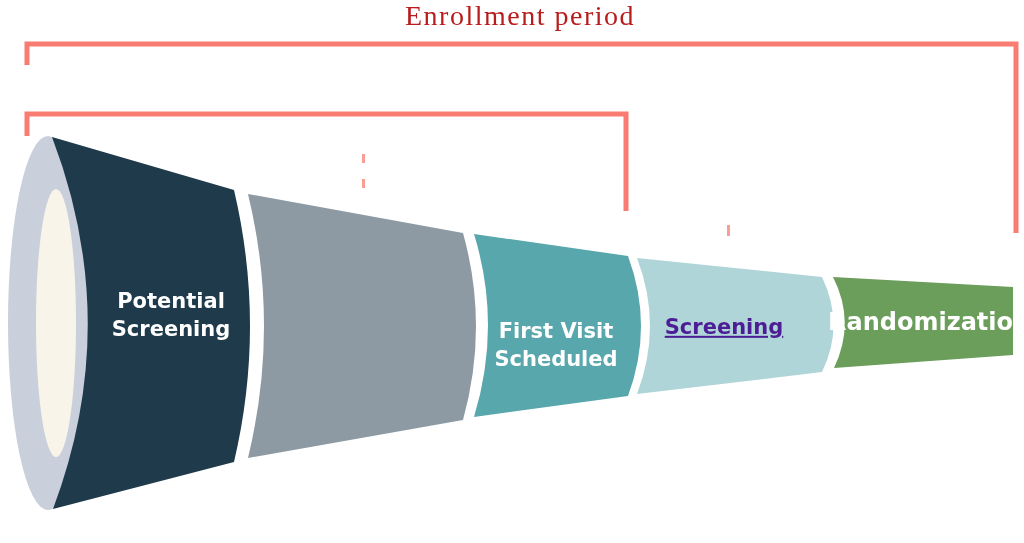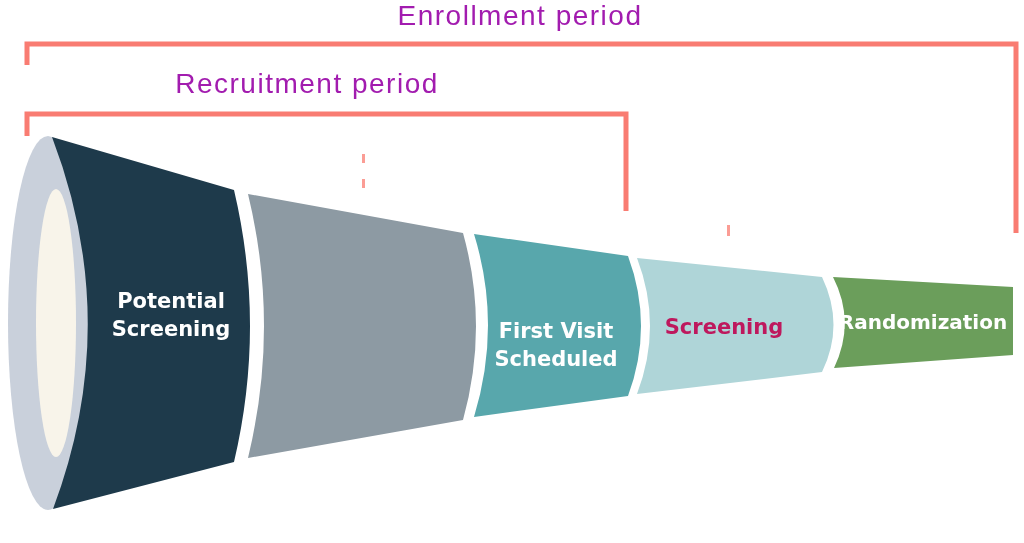--- a/index.html
+++ b/index.html
@@ -1,26 +1,26 @@
 <!DOCTYPE html>
 <html><head>
 <meta charset="utf-8">
 <style>
   html,body{margin:0;padding:0;background:#ffffff;}
   #stage{position:relative;width:1024px;height:543px;background:#ffffff;overflow:hidden;
          font-family:"Liberation Sans",sans-serif;}
   #funnel-svg{position:absolute;left:0;top:0;width:1024px;height:543px;}
-  .bracket-title{position:absolute;transform:translateX(-50%);color:#a21caf;
-                 font-family:Liberation Sans, sans-serif;font-size:28px;
+  .bracket-title{position:absolute;transform:translateX(-50%);color:#b91c1c;
+                 font-family:Liberation Serif, serif;font-size:28px;
                  letter-spacing:1.5px;white-space:nowrap;}
   .stage-label{position:absolute;transform:translate(-50%,-50%);
                font-family:"DejaVu Sans",sans-serif;font-weight:bold;
                font-size:21px;line-height:1.35;color:#ffffff;text-align:center;}
-  .stage-label.dark{color:#be185d;}
-  #label-randomization{font-size:20px;}
+  .stage-label.dark{color:#4c1d95;text-decoration:underline;}
+  #label-randomization{font-size:24px;}
 </style>
 </head>
 <body>
 
 <div id="stage">
 
   <svg id="funnel-svg" viewBox="0 0 1024 543" xmlns="http://www.w3.org/2000/svg">
 
     <polyline points="27,65 27,44 1016,44 1016,233" fill="none" stroke-width="5" stroke="#F97C72"></polyline>
 
@@ -40,21 +40,20 @@
 
     <path d="M474 234 L628 256 Q654 326 628 396 L474 417 Q502 325 474 234 Z" fill="#58A7AC"></path>
 
     <path d="M637 258 L822 277 Q845 325 822 372 L637 394 Q663 326 637 258 Z" fill="#AFD5D8"></path>
 
     <path d="M833 277 L1013 287 L1013 355 L834 368 Q856 322 833 277 Z" fill="#6B9E5B"></path>
   </svg>
 
   <div class="bracket-title" style="left:520px;top:0px;">Enrollment period</div>
 
-  <div class="bracket-title" style="left:307px;top:68px;">Recruitment period</div>
 
   <div class="stage-label" id="label-potential" style="left:171px;top:315px;width:150px;">Potential Screening</div>
 
 
   <div class="stage-label" id="label-firstvisit" style="left:556px;top:317px;width:135px;margin-top:28px;">First Visit Scheduled</div>
 
   <div class="stage-label dark" id="label-screening" style="left:724px;top:327px;width:160px;">Screening</div>
 
   <div class="stage-label" id="label-randomization" style="left:923px;top:322px;width:190px;">Randomization</div>
 

